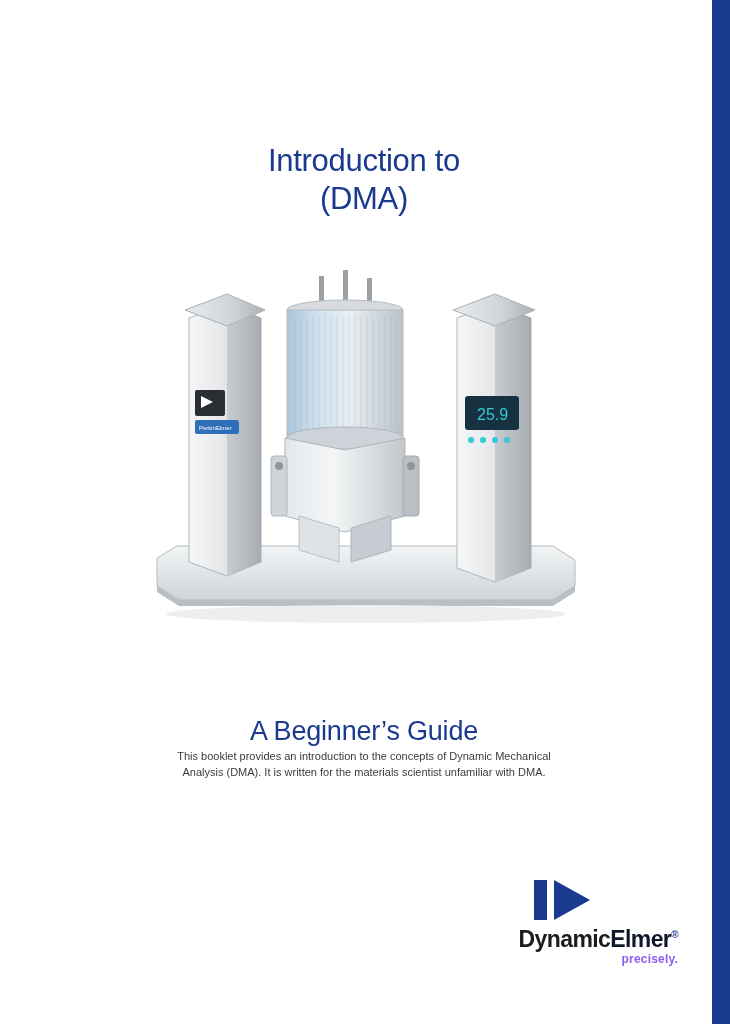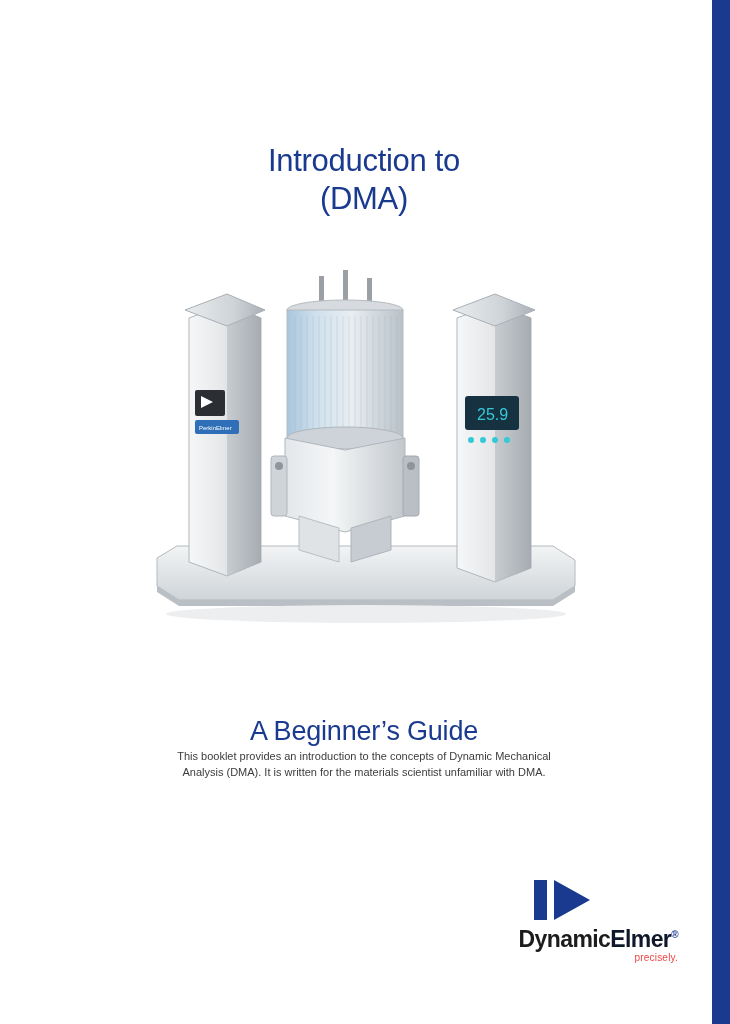--- a/index.html
+++ b/index.html
@@ -122,23 +122,24 @@
     font-size: 10px;
     vertical-align: super;
     color: #1a3a8f;
   }
   .logo-tag {
     position: absolute;
     left: 0;
     top: 72px;
     width: 172px;
     text-align: right;
-    font-size: 10px;
-    color: #ef4444;
+    font-size: 12px;
+    color: #8b5cf6;
     letter-spacing: 0.2px;
+    font-weight: bold;
   }
 </style>
 </head>
 <body>
 
 <div class="page">
 
   <div class="content">
 
     <div class="title-block">

